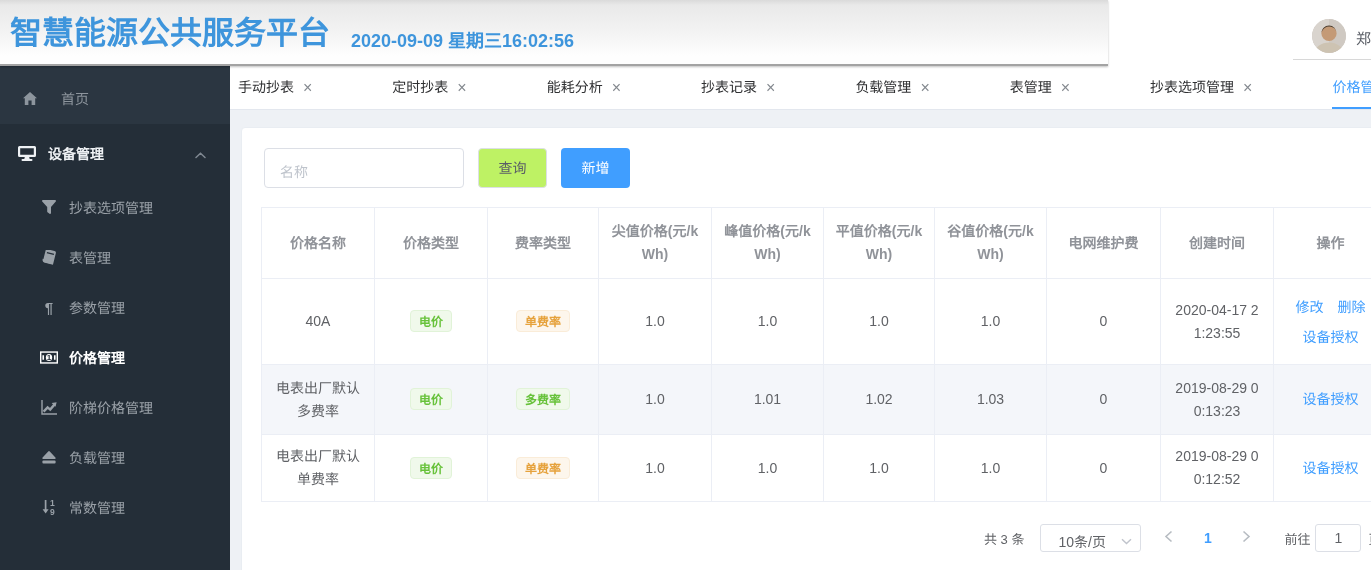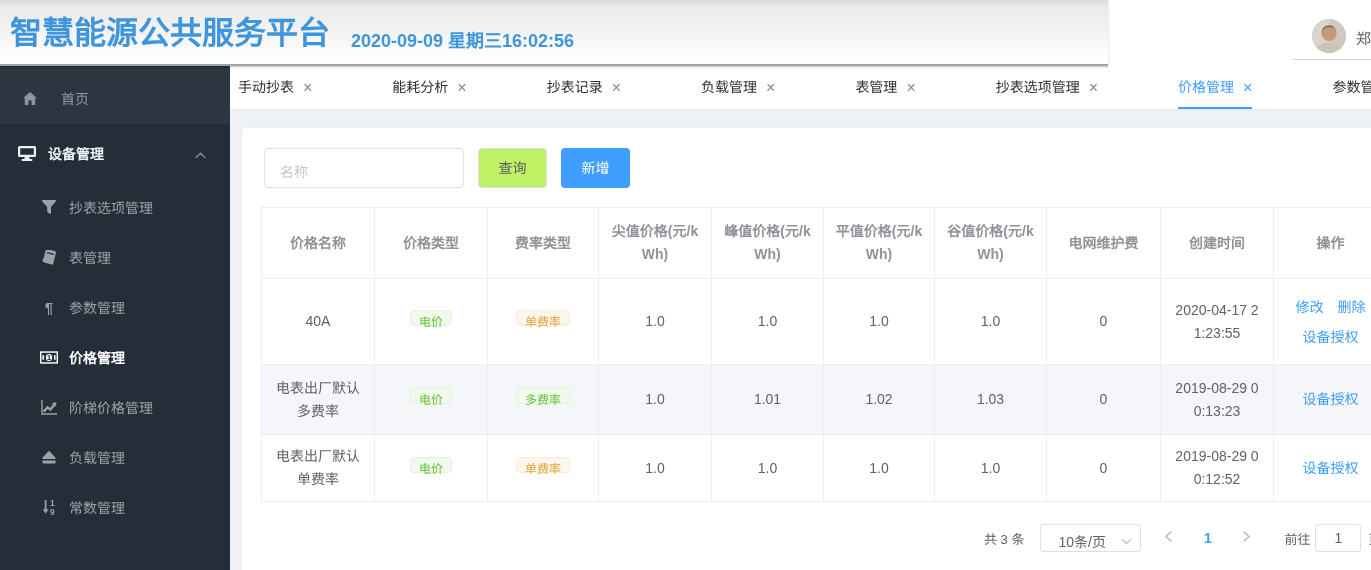--- a/index.html
+++ b/index.html
@@ -55,21 +55,21 @@
 .btn.blue { left:297px; background:#409eff; color:#fff; line-height:40px; }
 
 
 table.tbl { position:absolute; left:19px; top:79px; width:1126px; table-layout:fixed; border-collapse:collapse; }
 .tbl th, .tbl td { border:1px solid #ebeef5; text-align:center; vertical-align:middle; font-size:14px; line-height:23px; padding:0 10px; }
 .tbl th { color:#909399; font-weight:bold; height:71px; background:#fff; }
 .tbl td { color:#606266; }
 .tbl tr.r1 td { height:86px; }
 .tbl tr.r2 td { height:70px; background:#f4f6fa; }
 .tbl tr.r3 td { height:67px; }
-.tag { display:inline-block; height:16px; line-height:23px; padding:0 8px; font-size:12px; border-radius:4px; }
+.tag { display:inline-block; height:22px; line-height:23px; padding:0 8px; font-size:12px; border-radius:4px;font-weight:bold; }
 .tag.green { background:#f0f9eb; border:1px solid #e1f3d8; color:#67c23a; }
 .tag.orange { background:#fdf6ec; border:1px solid #faecd8; color:#e6a23c; }
 .lnk { color:#409eff; }
 .tbl td.ops1 { color:#409eff; line-height:30px; }
 
 
 .pager { position:absolute; left:742px; top:396px; height:28px; display:flex; align-items:center; font-size:13px; color:#606266; white-space:nowrap; }
 .pg-total { margin-right:16px; }
 .pg-select { position:relative; width:101px; height:28px; border:1px solid #dcdfe6; border-radius:3px; margin-right:8px; }
 .pg-select .txt { position:absolute; left:17px; top:6px; color:#606266; font-size:14px; }
@@ -170,20 +170,21 @@
             <text x="10.4" y="15.6" text-anchor="middle" font-size="8.5" font-weight="bold" fill="currentColor" font-family="Liberation Sans, sans-serif">9</text>
           </svg>
     </span>
         <span>常数管理</span>
       </div>
   </div>
 </div>
 
 <div class="tabbar">
   <div class="tab">手动抄表<span class="x">×</span></div>
+  <div class="tab">定时抄表<span class="x">×</span></div>
   <div class="tab">能耗分析<span class="x">×</span></div>
   <div class="tab">抄表记录<span class="x">×</span></div>
   <div class="tab">负载管理<span class="x">×</span></div>
   <div class="tab">表管理<span class="x">×</span></div>
   <div class="tab">抄表选项管理<span class="x">×</span></div>
   <div class="tab active">价格管理<span class="x">×</span></div>
   <div class="tab">参数管理<span class="x">×</span></div>
 </div>
 
 <div class="content">

